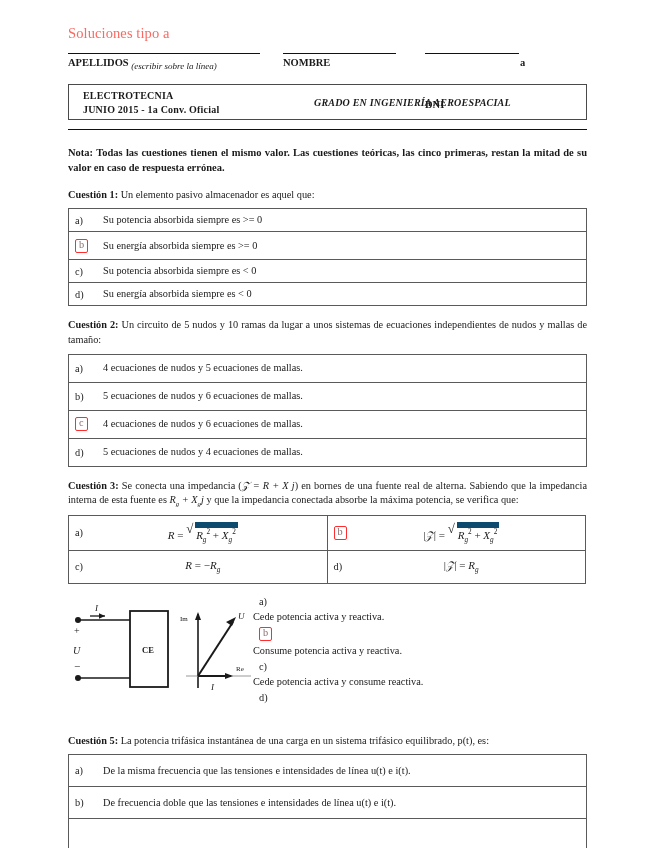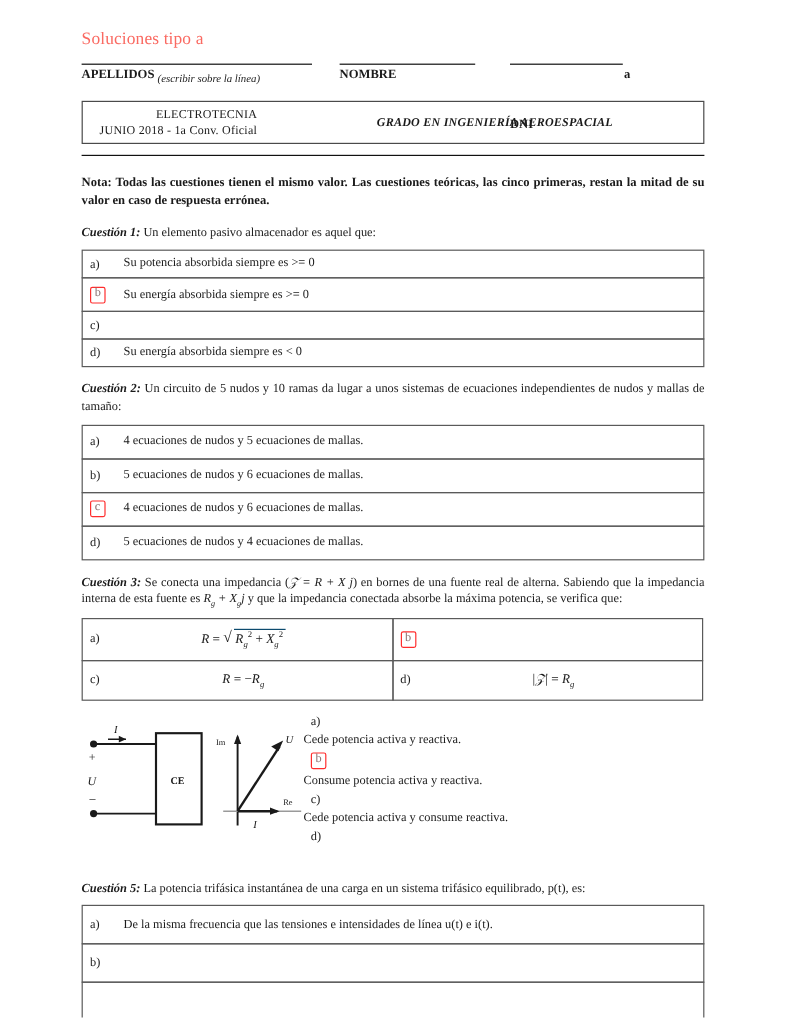--- a/index.html
+++ b/index.html
@@ -57,24 +57,23 @@
   .infobox {
     margin-top: 9px;
     border: 1.3px solid #4a4a4a;
     height: 36px;
     position: relative;
   }
   .infobox .left {
     position: absolute;
     left: 14px; top: 4px;
     font-size: 10px;
-    font-weight: normal;
+    font-weight: bold;
     line-height: 1.45;
     letter-spacing: .2px;
-    text-align: right;
   }
   .infobox .right {
     position: absolute;
     left: 245px; top: 12px;
     font-size: 10px;
     font-weight: bold;
     letter-spacing: .2px;
     font-style: italic;
   }
 
@@ -92,21 +91,21 @@
   }
 
   
   .qblock { margin-top: 12px; }
   .qintro {
     font-size: 10.3px;
     line-height: 1.42;
     text-align: justify;
     margin-bottom: 6px;
   }
-  .qintro .qlabel { font-weight: bold; font-style: italic; }
+  .qintro .qlabel { font-weight: bold; }
 
   .atable {
     border-collapse: separate;
     border-spacing: 0;
     width: 100%;
     table-layout: fixed;
   }
   .atable .arow {
     border: 1.2px solid #5a5a5a;
     position: relative;
@@ -164,21 +163,21 @@
   .sub { font-size: 0.66em; vertical-align: sub; font-style: italic; }
   .sqrt { display: inline-block; position: relative; padding-left: 9px; }
   .sqrt::before {
     content: "√";
     position: absolute;
     left: 0; top: -1px;
     font-size: 1.18em;
   }
   .sqrt .rad {
     display: inline-block;
-    border-top: 1px solid #0c4a6e;
+    border-top: 6px solid #0c4a6e;
     padding: 0 2px 0 1px;
   }
   .cal { font-style: italic; font-family: "Liberation Serif", serif; }
 
   
   .q4wrap { display: flex; align-items: flex-start; }
   .figbox { width: 185px; flex: 0 0 185px; padding-top: 4px; }
   .q4answers { flex: 1 1 auto; }
   .q4answers .arow { min-height: 30px; }
 </style>
@@ -195,21 +194,21 @@
     <div class="rule-seg rule-dni"></div>
     <div class="lbl lbl-ape"><span>APELLIDOS</span> <span class="sub">(escribir sobre la línea)</span></div>
     <div class="lbl lbl-nom">NOMBRE</div>
     <div class="lbl lbl-dni">DNI</div>
     <div class="lbl lbl-tipo">a</div>
   </div>
 
   <div class="infobox">
     <div class="left">
       <div>ELECTROTECNIA</div>
-      <div>JUNIO 2018 - 1a Conv. Oficial</div>
+      <div>JUNIO 2015 - 1a Conv. Oficial</div>
     </div>
     <div class="right">GRADO EN INGENIERÍA AEROESPACIAL</div>
   </div>
 
   <div class="dblrule"></div>
   <div class="nota">Nota: Todas las cuestiones tienen el mismo valor. Las cuestiones teóricas, las cinco primeras, restan la mitad de su valor en caso de respuesta errónea.</div>
 
   <div class="qblock">
     <div class="qintro">
       <span class="qlabel">Cuestión 1:</span>
@@ -219,20 +218,21 @@
       <div class="arow">
         <div class="letter">a)</div>
         <div class="atext">Su potencia absorbida siempre es &gt;= 0</div>
       </div>
       <div class="arow tall">
         <div class="letter"><span class="mark">b</span></div>
         <div class="atext">Su energía absorbida siempre es &gt;= 0</div>
       </div>
       <div class="arow">
         <div class="letter">c)</div>
+        <div class="atext">Su potencia absorbida siempre es &lt; 0</div>
       </div>
       <div class="arow">
         <div class="letter">d)</div>
         <div class="atext">Su energía absorbida siempre es &lt; 0</div>
       </div>
     </div>
   </div>
 
   <div class="qblock">
     <div class="qintro">
@@ -276,20 +276,23 @@
         <div class="mathrow">
           <div class="letter">c)</div>
           <div class="mformula">
             <span class="mi">R</span> = −<span class="mi">R</span><span class="sub">g</span>
           </div>
         </div>
       </div>
       <div class="mathcol right">
         <div class="mathrow">
           <div class="letter"><span class="mark">b</span></div>
+          <div class="mformula">
+            |<span class="cal">𝒵</span>| = <span class="sqrt"><span class="rad"><span class="mi">R</span><span class="sub">g</span><span class="sup">2</span> + <span class="mi">X</span><span class="sub">g</span><span class="sup">2</span></span></span>
+          </div>
         </div>
         <div class="mathrow">
           <div class="letter">d)</div>
           <div class="mformula">
             |<span class="cal">𝒵</span>| = <span class="mi">R</span><span class="sub">g</span>
           </div>
         </div>
       </div>
     </div>
   </div>
@@ -356,20 +359,21 @@
       <span class="qlabel">Cuestión 5:</span>
       <span>La potencia trifásica instantánea de una carga en un sistema trifásico equilibrado, p(t), es:</span>
     </div>
     <div class="atable">
       <div class="arow xtall">
         <div class="letter">a)</div>
         <div class="atext">De la misma frecuencia que las tensiones e intensidades de línea u(t) e i(t).</div>
       </div>
       <div class="arow xtall">
         <div class="letter">b)</div>
+        <div class="atext">De frecuencia doble que las tensiones e intensidades de línea u(t) e i(t).</div>
       </div>
       <div class="arow xtall">
         
         
       </div>
 
     </div>
   </div>
 
 </div>

